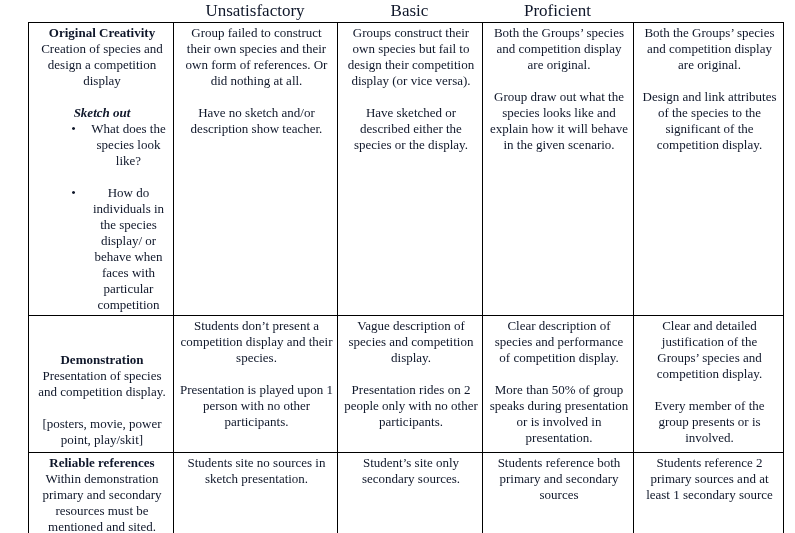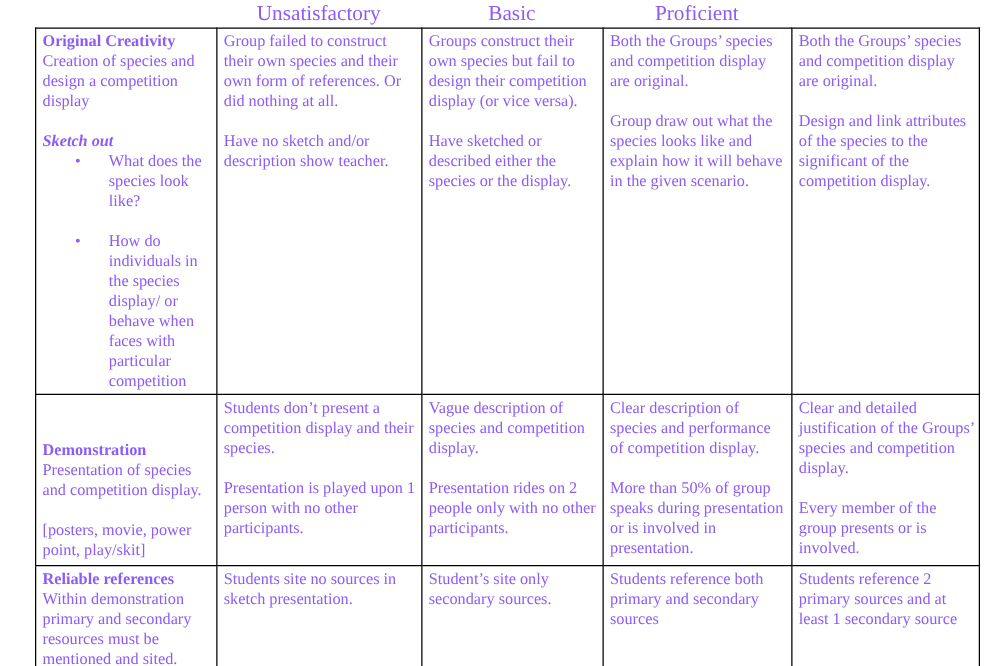--- a/index.html
+++ b/index.html
@@ -6,21 +6,21 @@
     margin: 0;
     padding: 0;
     background: #ffffff;
   }
   .page {
     position: relative;
     width: 795px;
     height: 533px;
     background: #ffffff;
     font-family: "Liberation Serif", "DejaVu Serif", serif;
-    color: #8b5cf6;
+    color: #0f172a;
     overflow: hidden;
   }
   
   .headers {
     position: absolute;
     left: 28px;
     top: 0;
     width: 755px;
     height: 22px;
     display: flex;
@@ -48,20 +48,21 @@
   table.rubric col.c0 { width: 145px; }
   table.rubric col.c1 { width: 164px; }
   table.rubric col.c2 { width: 145px; }
   table.rubric col.c3 { width: 151px; }
   table.rubric col.c4 { width: 150px; }
   table.rubric td {
     border: 1px solid #000000;
     vertical-align: top;
     padding: 2px 3px 2px 5px;
     overflow: hidden;
+    text-align: center;
   }
   table.rubric tr.r0 td { height: 221px; }
   table.rubric tr.r1 td { height: 132px; }
   table.rubric tr.r2 td { height: 131px; }
 
   .para { margin: 0; }
   .bold { font-weight: bold; }
   .bolditalic { font-weight: bold; font-style: italic; }
   .gap1 { margin-top: 16px; }
   .gap2 { margin-top: 34px; }

